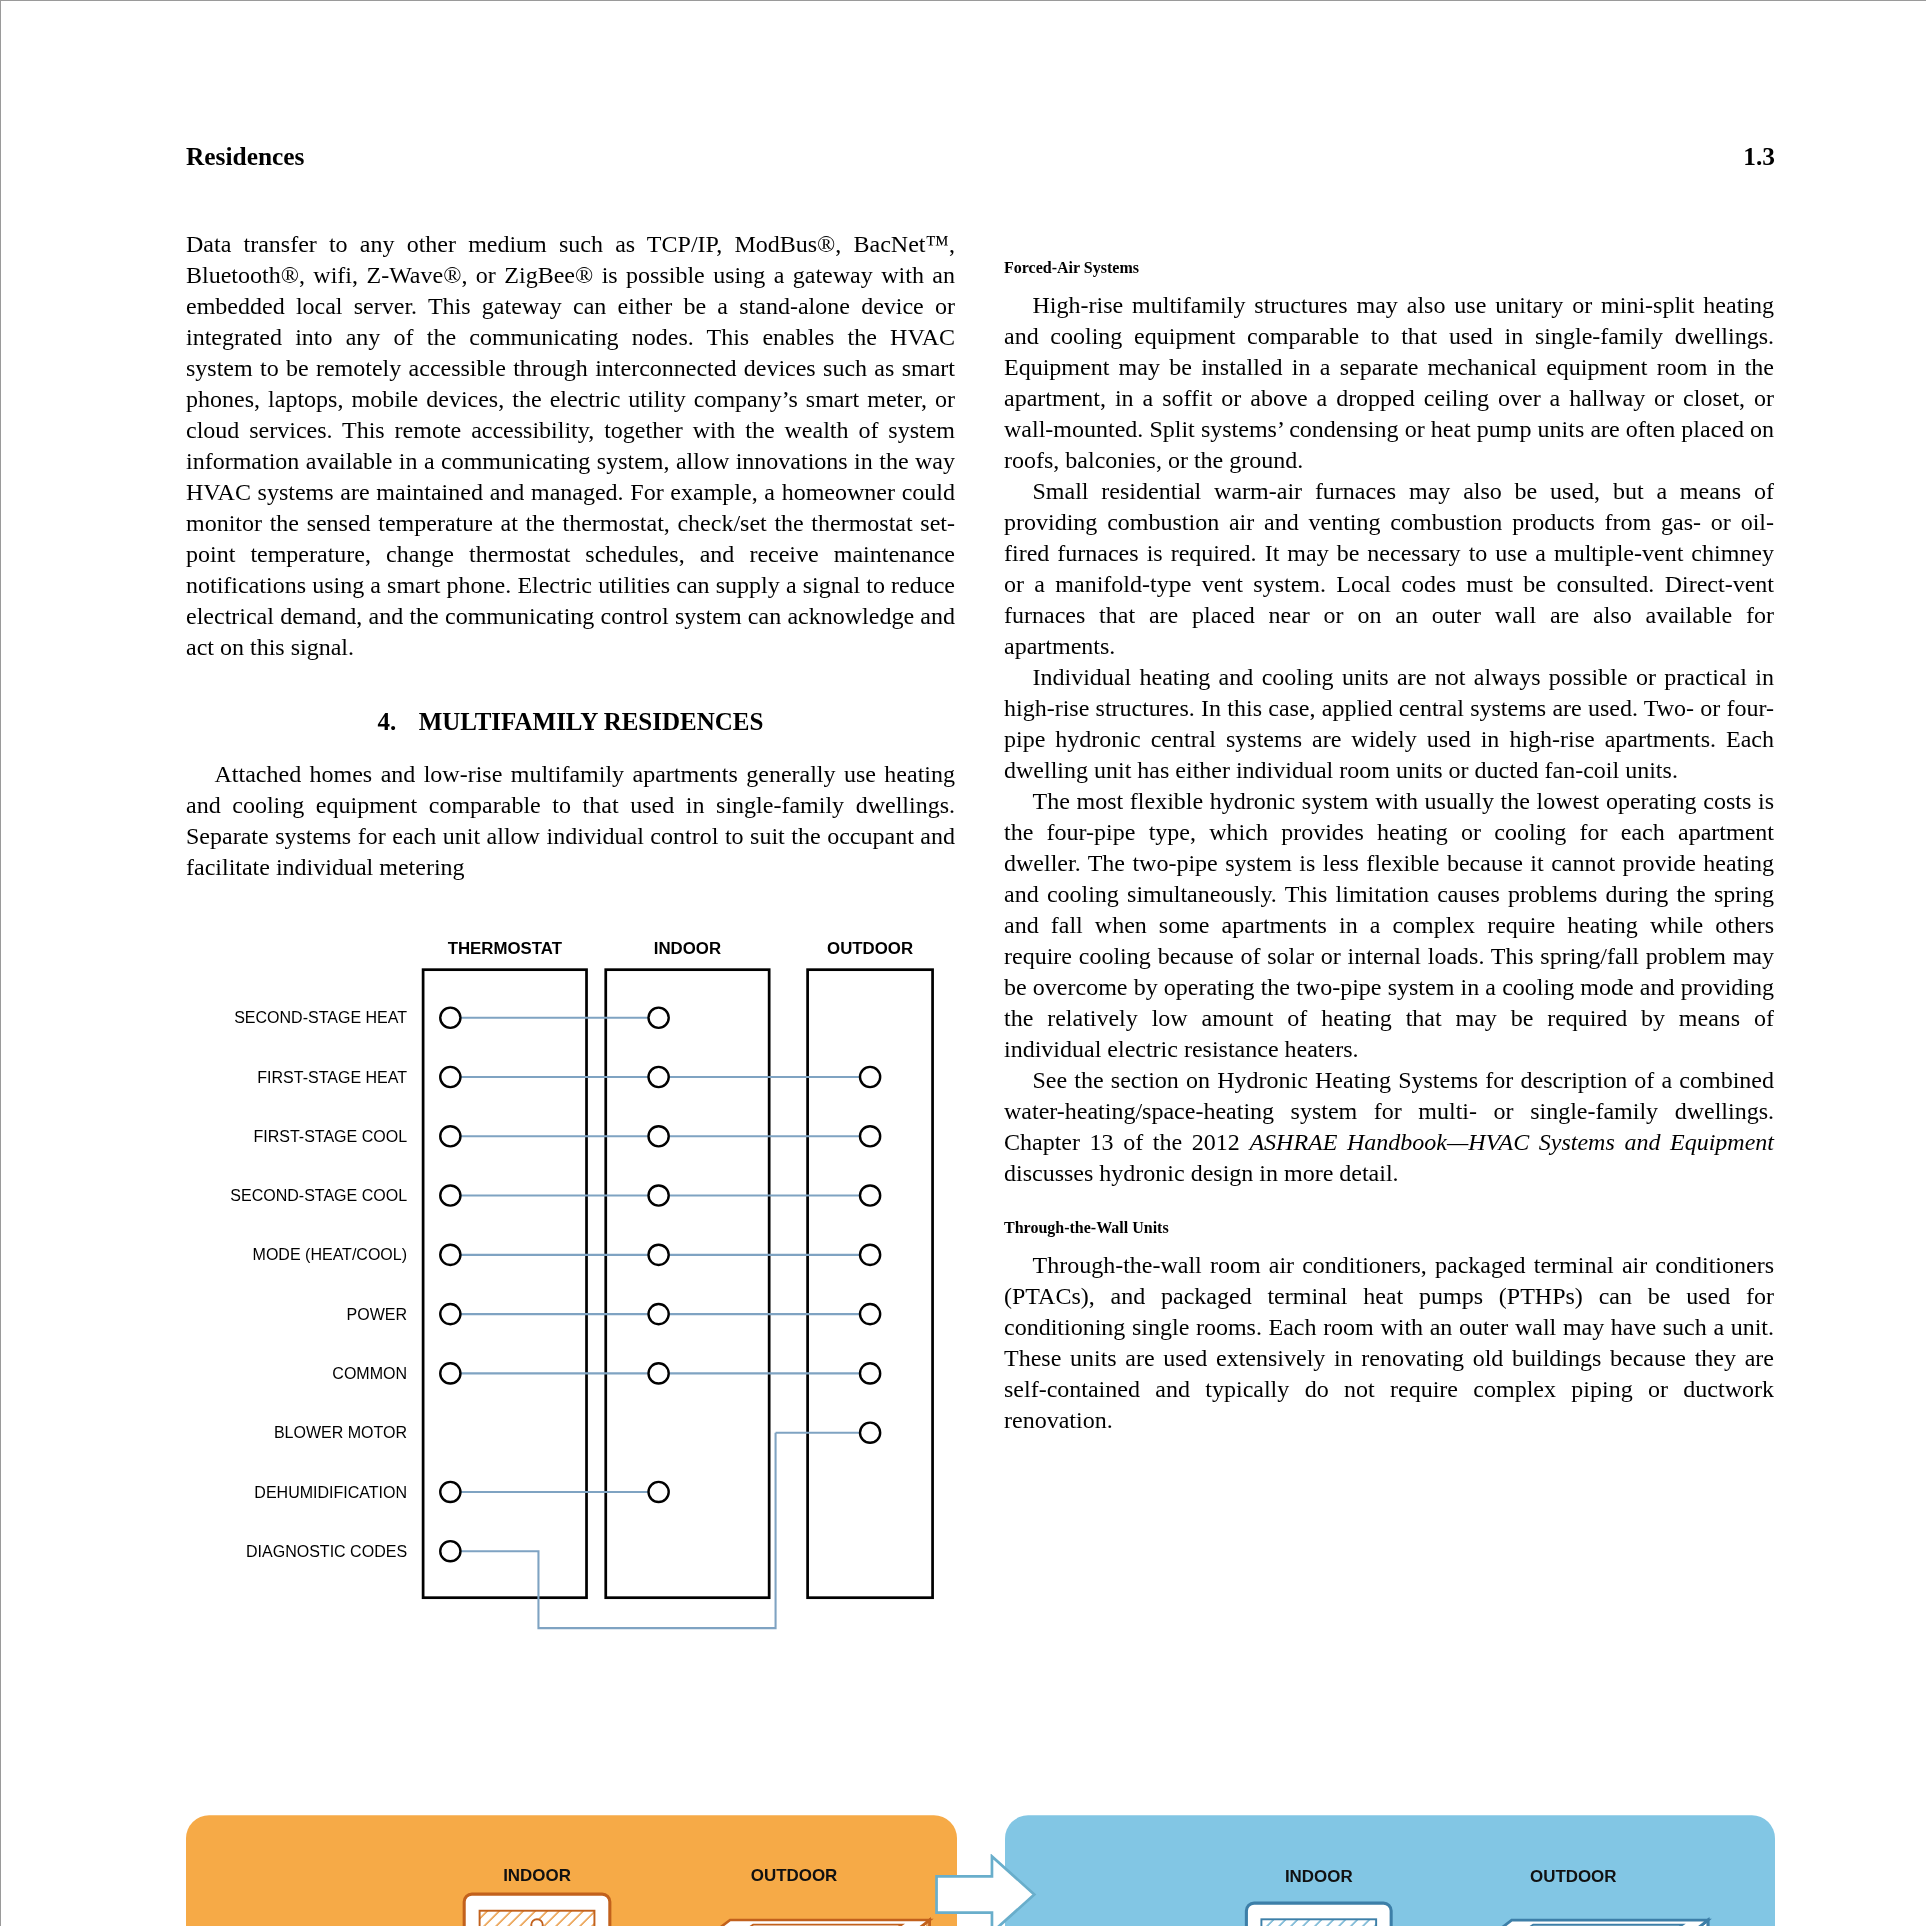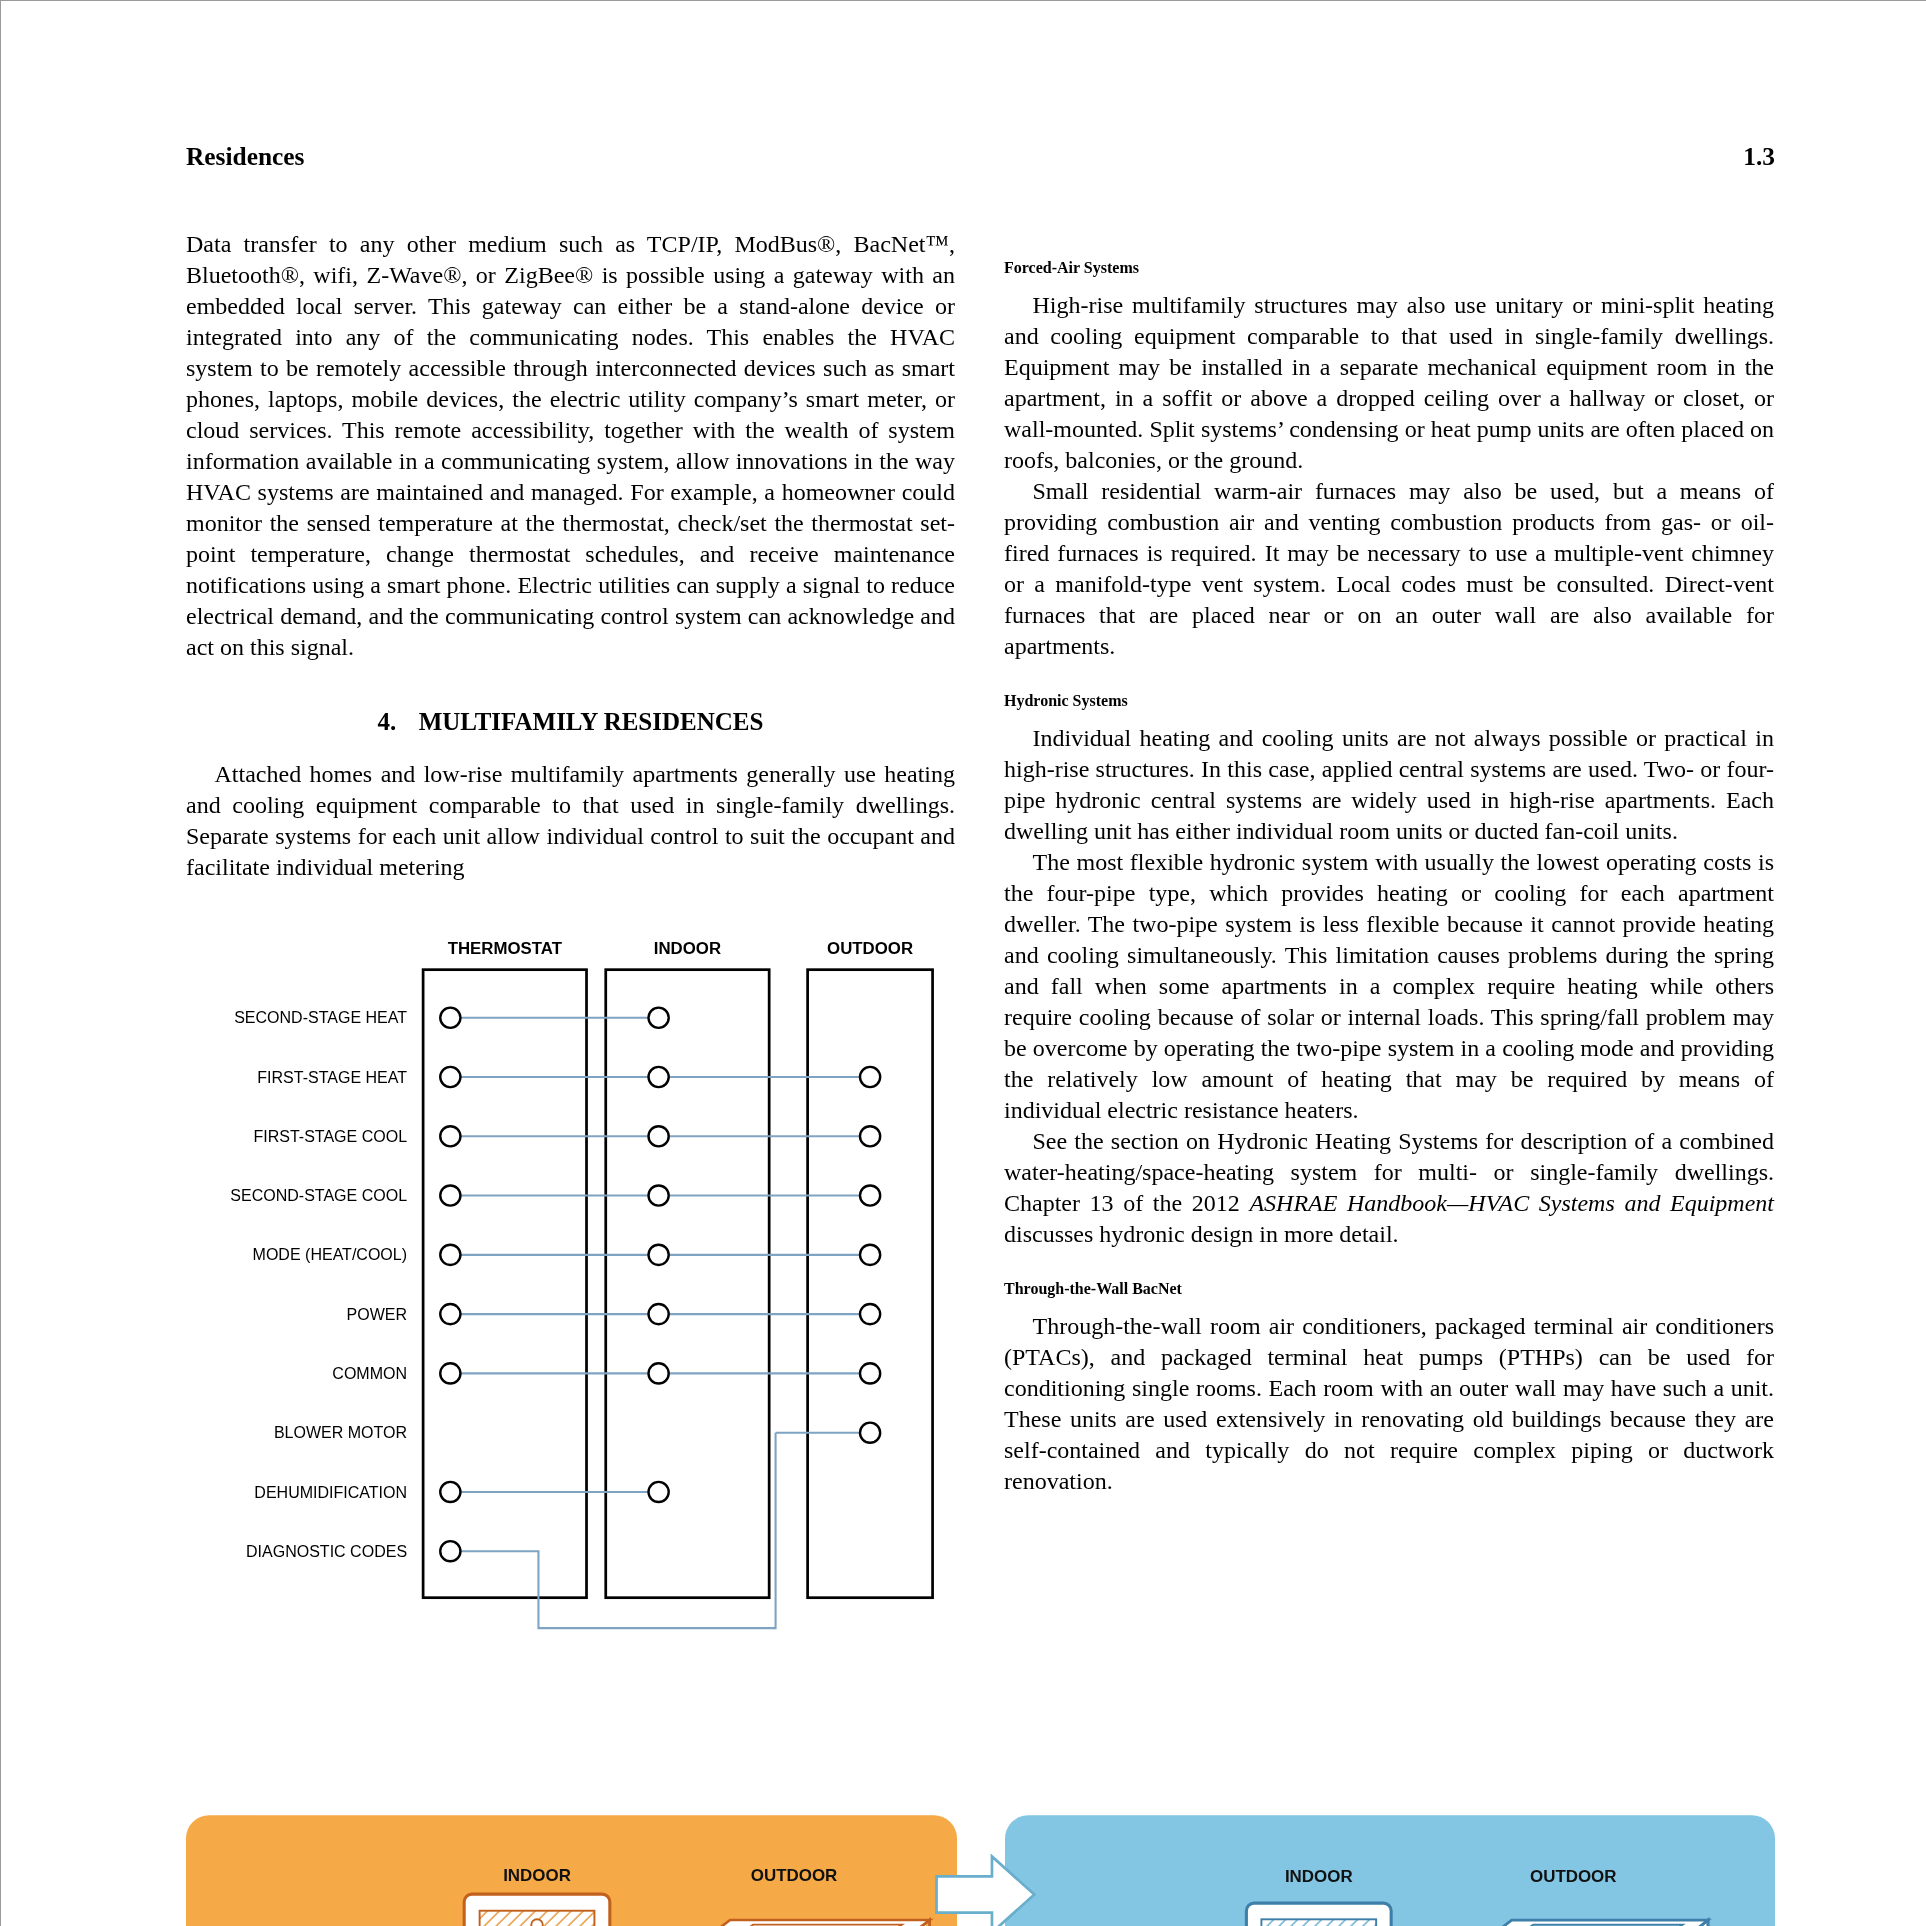--- a/index.html
+++ b/index.html
@@ -146,26 +146,25 @@
       </svg>
     </figure>
   </div>
 
   <div class="col col-right">
 
     <h3 class="subheading">Forced-Air Systems</h3>
     <p class="para indent">High-rise multifamily structures may also use unitary or mini-split heating and cooling equipment comparable to that used in single-family dwellings. Equipment may be installed in a separate mechanical equipment room in the apartment, in a soffit or above a dropped ceiling over a hallway or closet, or wall-mounted. Split systems’ condensing or heat pump units are often placed on roofs, balconies, or the ground.</p>
     <p class="para indent">Small residential warm-air furnaces may also be used, but a means of providing combustion air and venting combustion products from gas- or oil-fired furnaces is required. It may be necessary to use a multiple-vent chimney or a manifold-type vent system. Local codes must be consulted. Direct-vent furnaces that are placed near or on an outer wall are also available for apartments.</p>
 
-    <h3 class="subheading">Hydronic Systems</h3>
     <p class="para indent">Individual heating and cooling units are not always possible or practical in high-rise structures. In this case, applied central systems are used. Two- or four-pipe hydronic central systems are widely used in high-rise apartments. Each dwelling unit has either individual room units or ducted fan-coil units.</p>
     <p class="para indent">The most flexible hydronic system with usually the lowest operating costs is the four-pipe type, which provides heating or cooling for each apartment dweller. The two-pipe system is less flexible because it cannot provide heating and cooling simultaneously. This limitation causes problems during the spring and fall when some apartments in a complex require heating while others require cooling because of solar or internal loads. This spring/fall problem may be overcome by operating the two-pipe system in a cooling mode and providing the relatively low amount of heating that may be required by means of individual electric resistance heaters.</p>
     <p class="para indent"><span>See the section on Hydronic Heating Systems for description of a combined water-heating/space-heating system for multi- or single-family dwellings. Chapter 13 of the 2012 </span><span class="it">ASHRAE Handbook—HVAC Systems and Equipment</span><span> discusses hydronic design in more detail.</span></p>
 
-    <h3 class="subheading">Through-the-Wall BacNet</h3>
+    <h3 class="subheading">Through-the-Wall Units</h3>
     <p class="para indent">Through-the-wall room air conditioners, packaged terminal air conditioners (PTACs), and packaged terminal heat pumps (PTHPs) can be used for conditioning single rooms. Each room with an outer wall may have such a unit. These units are used extensively in renovating old buildings because they are self-contained and typically do not require complex piping or ductwork renovation.</p>
   </div>
 
   <div class="fig5">
 
     <svg class="panel-svg panel-left" viewBox="0 0 2001 1167" xmlns="http://www.w3.org/2000/svg">
       <defs>
         <pattern id="hatchO" width="22" height="22" patternUnits="userSpaceOnUse" patternTransform="rotate(45)">
           <line x1="3" y1="0" x2="3" y2="22" stroke="#E8963C" stroke-width="4"></line>
         </pattern>

